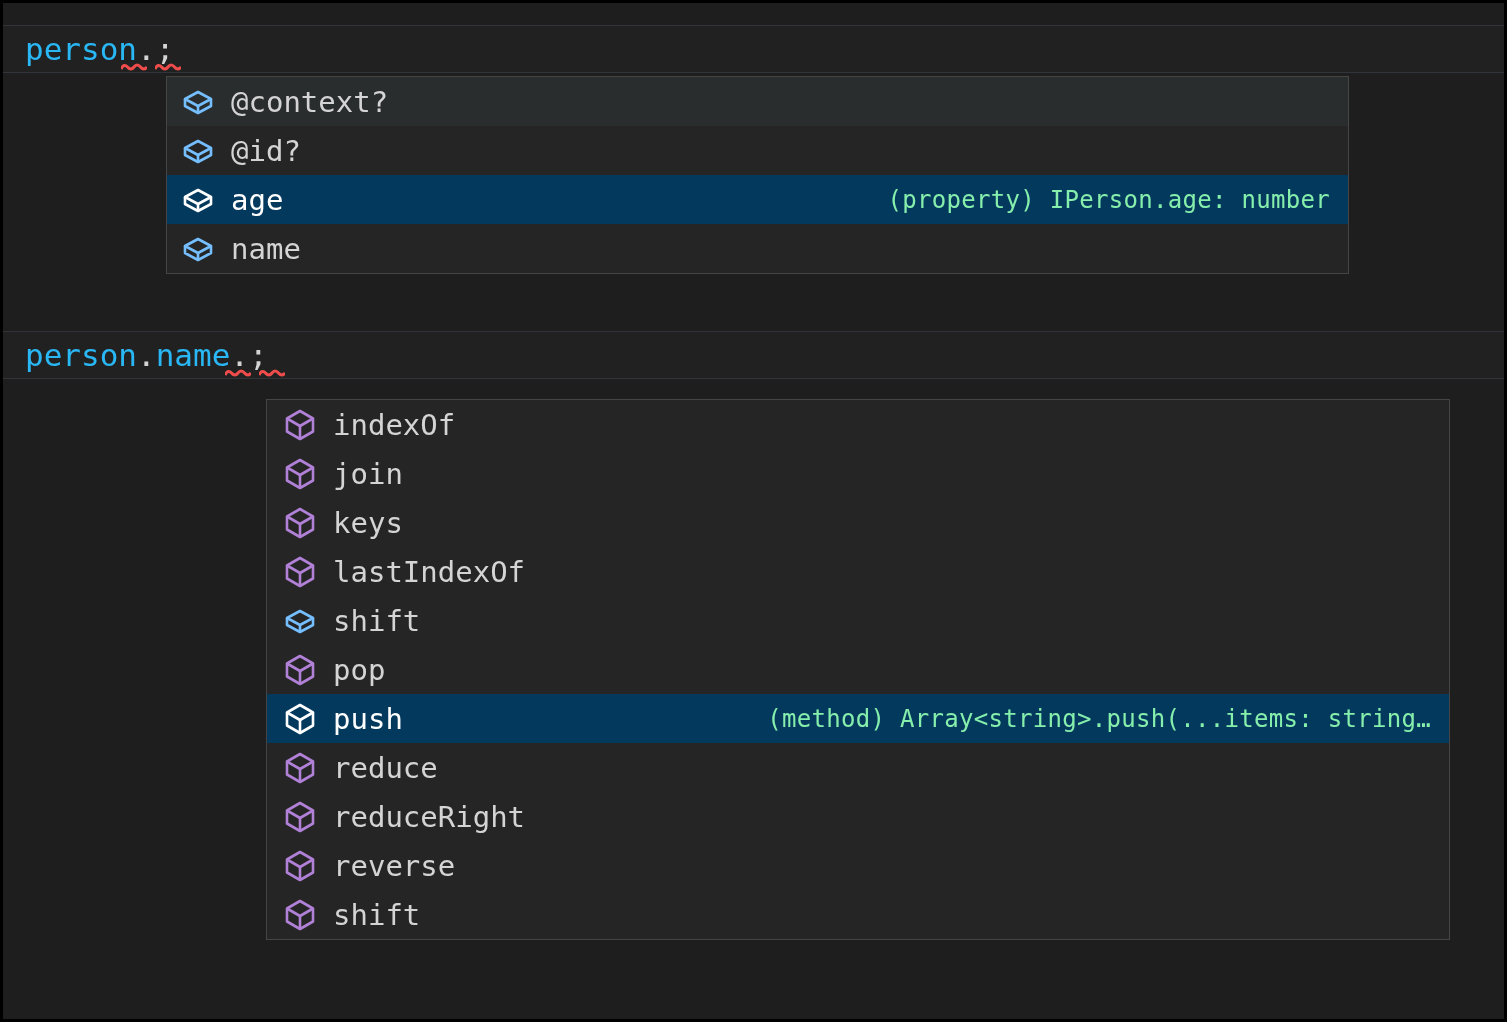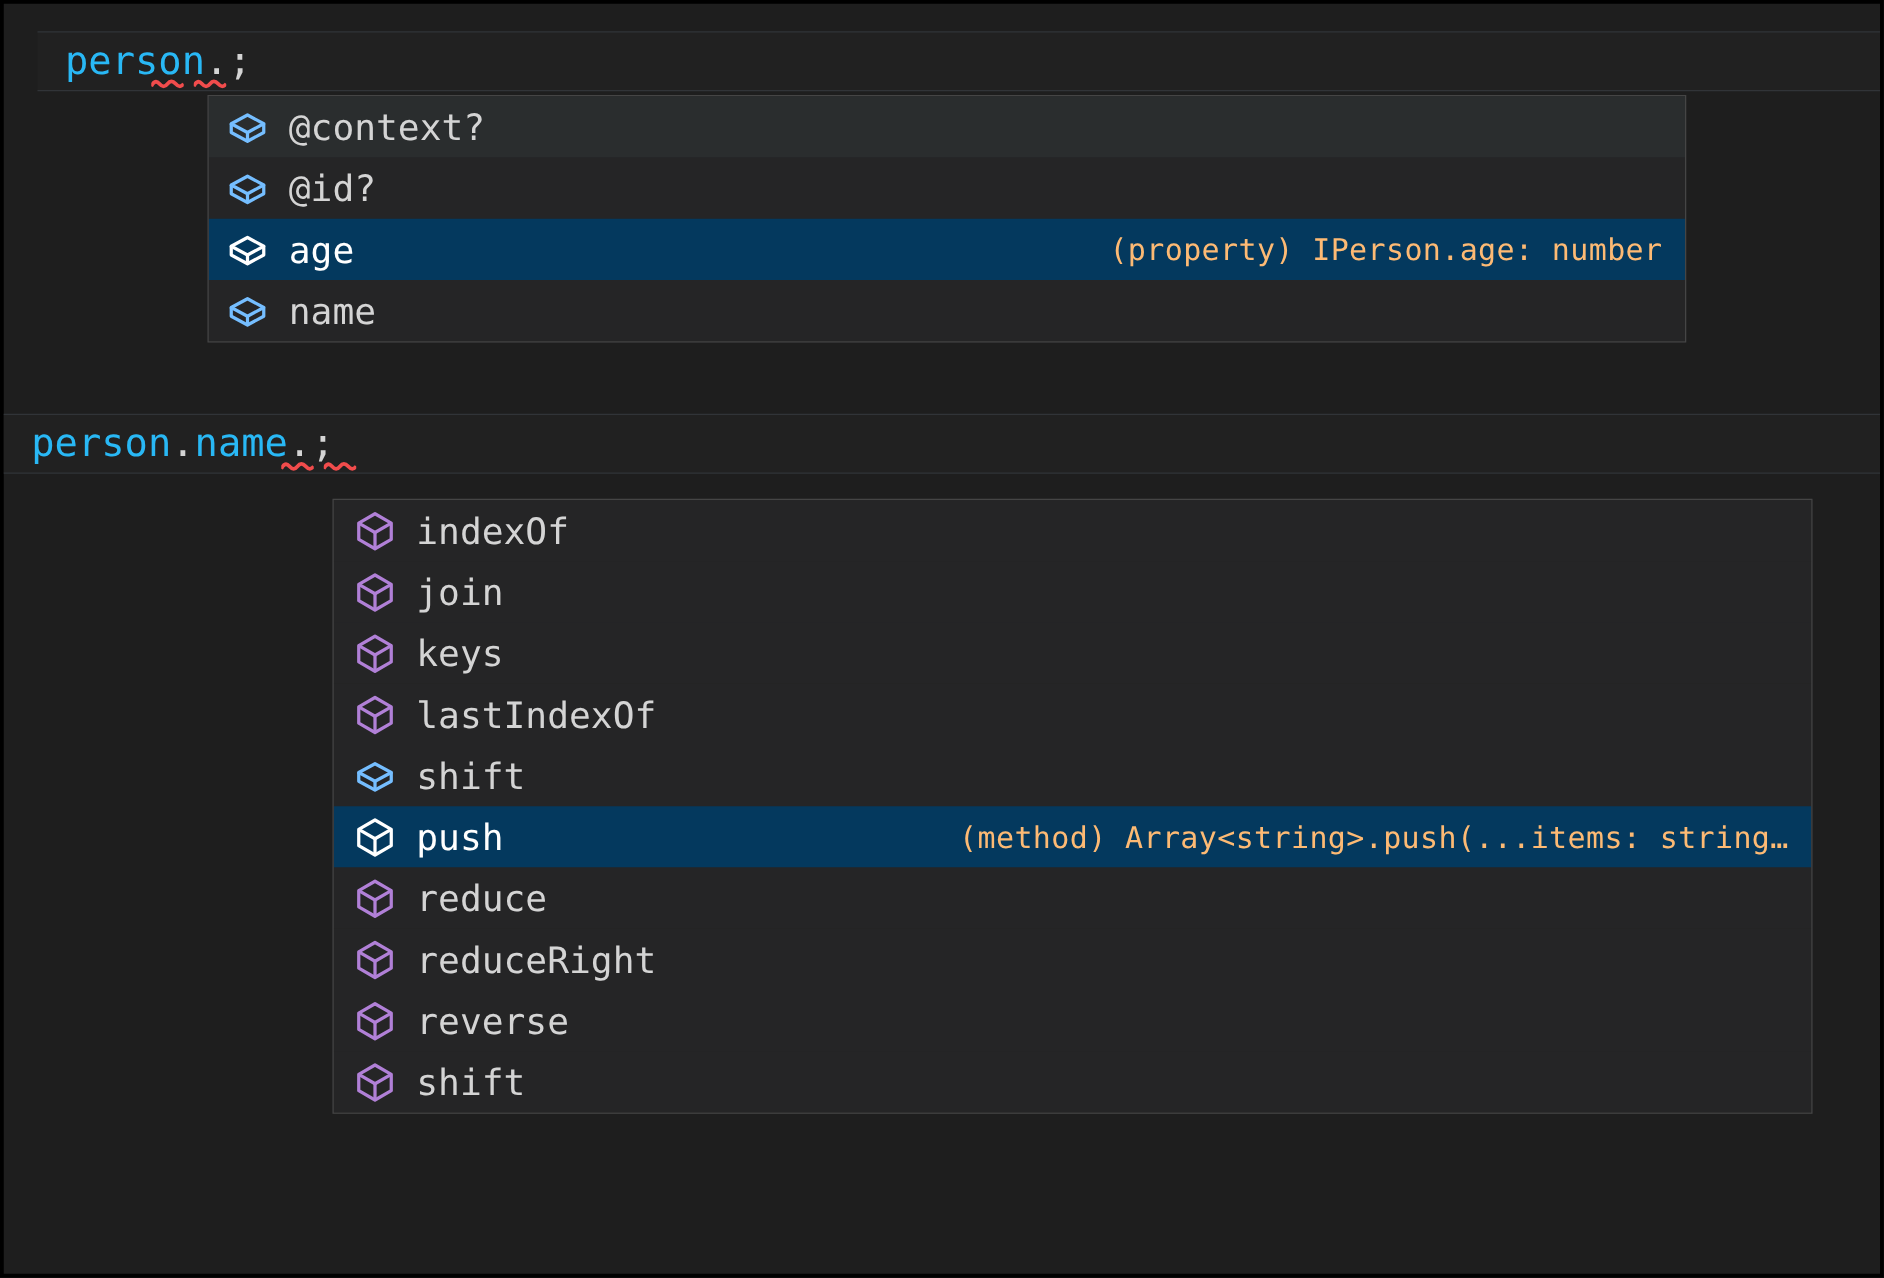--- a/index.html
+++ b/index.html
@@ -67,42 +67,42 @@
     width:38px; height:38px;
     margin-right:14px;
     display:flex; align-items:center; justify-content:center;
   }
   .srow .ico svg { display:block; }
   .srow .lbl { flex:0 0 auto;text-align:right; }
   .srow .det {
     position:absolute;
     right:18px;
     font-size:24px;
-    color:#fdba74;
+    color:#86efac;
     letter-spacing:0.3px;
   }
 
   
   #suggest-person {
     left:163px; top:73px;
     width:1183px;
   }
   
   #suggest-name {
     left:263px; top:396px;
     width:1184px;
   }
   #suggest-name .srow { padding-left:14px; }
 </style>
 </head>
 <body>
 
 <div id="root">
 
-  <div class="code-line" style="top:22px;margin-left:27px;">
+  <div class="code-line" style="top:22px;">
     <span id="line0-text"><span class="tok-id">person</span><span class="tok-punc">.</span><span class="tok-punc">;</span></span>
   </div>
   <div class="squiggle" style="left:118px; top:60px; width:26px;">
     <svg width="26" height="8" viewBox="0 0 26 8">
         <path d="M0 6 Q3 0 6.5 4 T13 4 T19.5 4 T26 4" stroke="#f14c4c" stroke-width="3" fill="none"></path>
       </svg>
   </div>
   <div class="squiggle" style="left:152px; top:60px; width:26px;">
     <svg width="26" height="8" viewBox="0 0 26 8">
         <path d="M0 6 Q3 0 6.5 4 T13 4 T19.5 4 T26 4" stroke="#f14c4c" stroke-width="3" fill="none"></path>
@@ -211,20 +211,30 @@
       <div class="srow">
         <span class="ico">
           <svg width="36" height="36" viewBox="0 0 36 36">
             <path d="M18 8 L31 15 L18 22 L5 15 Z" fill="none" stroke="#75beff" stroke-width="2.6" stroke-linejoin="round"></path>
             <path d="M5 15 L5 22 L18 29 L31 22 L31 15" fill="none" stroke="#75beff" stroke-width="2.6" stroke-linejoin="round"></path>
             <path d="M18 22 L18 29" fill="none" stroke="#75beff" stroke-width="2.6"></path>
           </svg>
         </span>
         <span class="lbl">shift</span>
       </div>
+      <div class="srow">
+        <span class="ico">
+          <svg width="36" height="36" viewBox="0 0 36 36">
+            <path d="M18 4 L31 11.5 L31 24.5 L18 32 L5 24.5 L5 11.5 Z" fill="none" stroke="#b180d7" stroke-width="2.6" stroke-linejoin="round"></path>
+            <path d="M5 11.5 L18 19 L31 11.5" fill="none" stroke="#b180d7" stroke-width="2.6" stroke-linejoin="round"></path>
+            <path d="M18 19 L18 32" fill="none" stroke="#b180d7" stroke-width="2.6"></path>
+          </svg>
+        </span>
+        <span class="lbl">pop</span>
+      </div>
       <div class="srow sel">
         <span class="ico">
           <svg width="36" height="36" viewBox="0 0 36 36">
             <path d="M18 4 L31 11.5 L31 24.5 L18 32 L5 24.5 L5 11.5 Z" fill="none" stroke="#ffffff" stroke-width="2.6" stroke-linejoin="round"></path>
             <path d="M5 11.5 L18 19 L31 11.5" fill="none" stroke="#ffffff" stroke-width="2.6" stroke-linejoin="round"></path>
             <path d="M18 19 L18 32" fill="none" stroke="#ffffff" stroke-width="2.6"></path>
           </svg>
         </span>
         <span class="lbl">push</span>
         <span class="det">(method) Array&lt;string&gt;.push(...items: string…</span>

